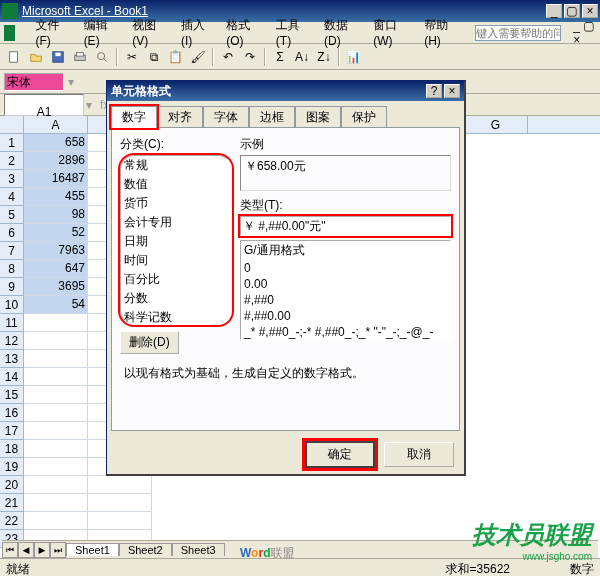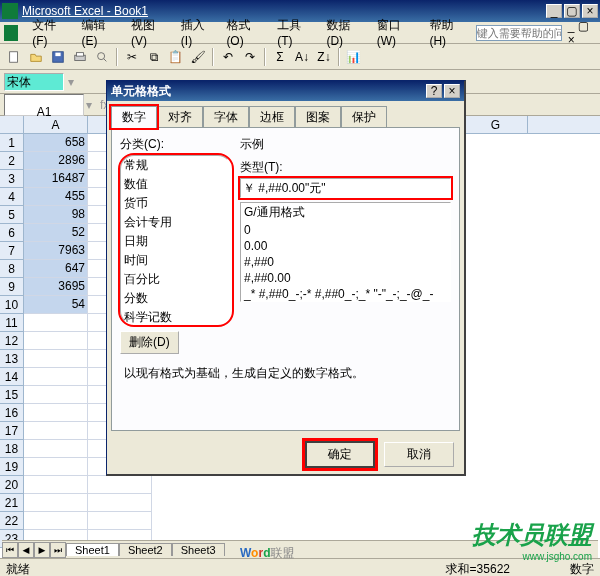--- a/index.html
+++ b/index.html
@@ -4,31 +4,31 @@
 <style>
 * { margin: 0; padding: 0; box-sizing: border-box; font-family: "SimSun", sans-serif; font-size: 12px; }
 body { background: #fff; width: 600px; height: 576px; overflow: hidden; position: relative; }
 
 .titlebar { background: linear-gradient(#0a246a, #3a6ea5); height: 22px; display: flex; align-items: center; padding: 0 2px; color: #fff; }
 .titlebar .icon { width: 16px; height: 16px; background: #0f7b3a; margin-right: 4px; }
 .titlebar .title { flex: 1; text-decoration: underline; }
 .wincontrols { display: flex; gap: 2px; }
 .wincontrols .btn { width: 16px; height: 14px; background: #d4d0c8; border: 1px outset #fff; text-align: center; line-height: 12px; color: #000; }
 
-.menubar { background: #ece9d8; height: 22px; display: flex; align-items: center; padding: 0 4px; gap: 2px; border-bottom: 1px solid #aca899; }
+.menubar { background: #ece9d8; height: 22px; display: flex; align-items: center; padding: 0 4px; gap: 8px; border-bottom: 1px solid #aca899; }
 .menubar .menuicon { width: 16px; height: 16px; background: #0f7b3a; margin-right: 6px; }
 .menubar .menuitem { padding: 2px 6px; }
 .menubar .inputq { width: 86px; height: 16px; border: 1px solid #7f9db9; font-size: 11px; }
 
 .toolbar { background: #ece9d8; height: 26px; display: flex; align-items: center; padding: 0 4px; gap: 2px; border-bottom: 1px solid #aca899; }
 .toolbar .tb { width: 20px; height: 20px; border: 1px solid transparent; display: flex; align-items: center; justify-content: center; }
 .toolbar .sep { width: 2px; height: 18px; border-left: 1px solid #aca899; border-right: 1px solid #fff; margin: 0 2px; }
 
 .fontrow { background: #ece9d8; height: 24px; display: flex; align-items: center; padding: 0 4px; gap: 4px; border-bottom: 1px solid #aca899; }
-.fontrow .fontselect { width: 60px; height: 18px; border: 1px inset #fff; background: #5eead4; padding: 0 2px; }
+.fontrow .fontselect { width: 60px; height: 18px; border: 1px inset #fff; background: #ec4899; padding: 0 2px; }
 
 .namebox-row { background: #ece9d8; height: 22px; display: flex; align-items: center; padding: 0 4px; border-bottom: 1px solid #aca899; }
 .namebox { width: 80px; height: 18px; background: #fff; border: 1px inset #ccc; padding: 10px 4px; text-align: center; }
 
 .grid-area { position: relative; background: #fff; display: flex; }
 .rowheaders { width: 24px; background: #e4ecf7; border-right: 1px solid #9eb6ce; flex-shrink: 0; }
 .rowheaders .corner { height: 18px; border-bottom: 1px solid #9eb6ce; background: #e4ecf7; }
 .rowheaders .rh { height: 18px; border-bottom: 1px solid #9eb6ce; text-align: center; line-height: 18px; }
 
 .gridright { flex: 1; overflow: hidden; }
@@ -345,20 +345,23 @@
         <div class="item">时间</div>
         <div class="item">百分比</div>
         <div class="item">分数</div>
         <div class="item">科学记数</div>
 
       </div>
       <button class="delbtn">删除(D)</button>
     </div>
     <div class="col-r">
       <span class="lbl">示例</span>
+      <div class="samplebox">
+        <span>￥658.00元</span>
+      </div>
       <div class="typebox">
         <span class="lbl">类型(T):</span>
         <input class="typeinput hl" value="￥ #,##0.00&quot;元&quot;" style="">
         <div class="fmtlist">
           <div class="item">G/通用格式</div>
           <div class="item">0</div>
           <div class="item">0.00</div>
           <div class="item">#,##0</div>
           <div class="item">#,##0.00</div>
           <div class="item">_* #,##0_-;-* #,##0_-;_* "-"_-;_-@_-</div>

